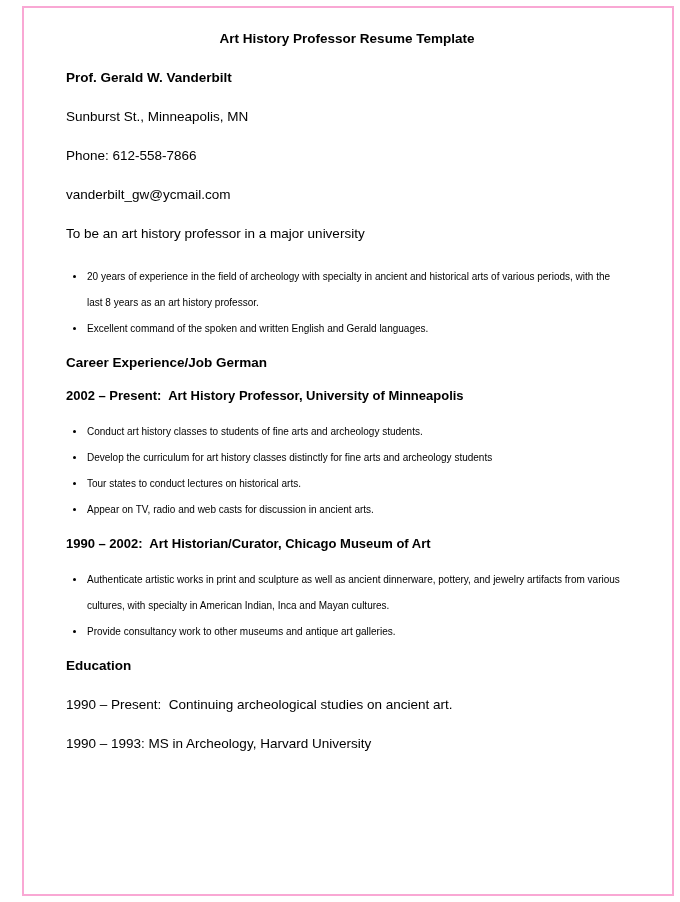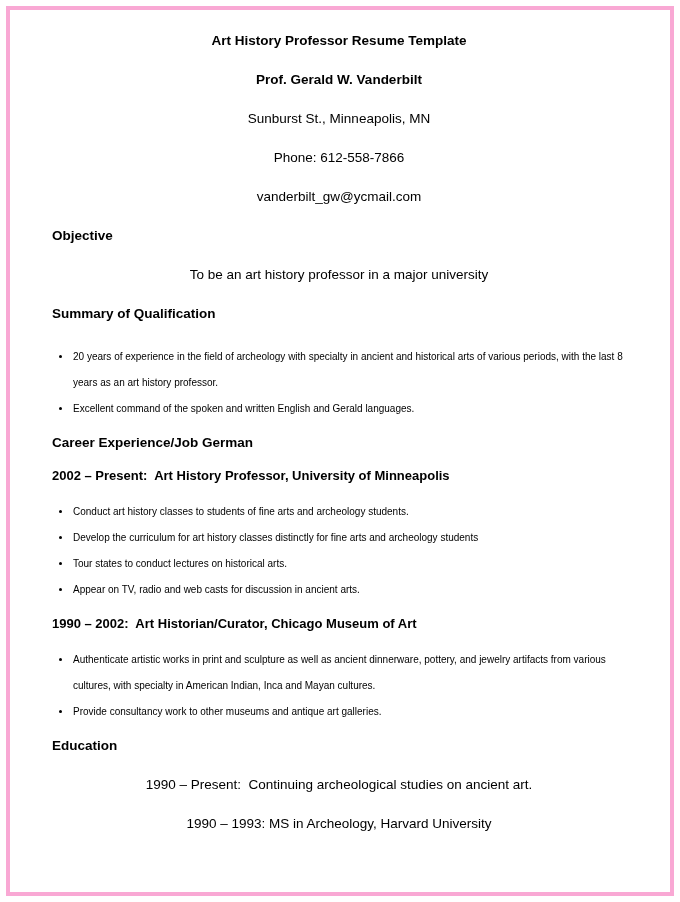--- a/index.html
+++ b/index.html
@@ -8,37 +8,37 @@
     height: 902px;
     background: #ffffff;
     font-family: "Liberation Sans", sans-serif;
     color: #000000;
     position: relative;
     overflow: hidden;
   }
   .page {
     position: absolute;
     inset: 6px;
-    border: 4px solid #f9a8d4;
+    border: 2px solid #f9a8d4;
     box-sizing: border-box;
     padding: 22px 44px 8px 42px;
+    margin-left: 16px;
   }
   .doc-title {
     text-align: center;
     font-weight: bold;
     font-size: 13.5px;
     line-height: 17px;
     margin: 0 0 22px 0;
   }
   .para {
     font-size: 13.5px;
     line-height: 17px;
     margin: 0 0 22px 0;
     white-space: pre-wrap;
-    text-align: center;
   }
   .bold { font-weight: bold; }
   .heading {
     font-size: 13.5px;
     line-height: 17px;
     font-weight: bold;
     margin: 0 0 22px 0;
   }
   .job-title {
     font-size: 13px;
@@ -64,24 +64,22 @@
 
 <div class="page">
 
   <div class="doc-title">Art History Professor Resume Template</div>
 
   <p class="para bold">Prof. Gerald W. Vanderbilt</p>
   <p class="para">Sunburst St., Minneapolis, MN</p>
   <p class="para">Phone: 612-558-7866</p>
   <p class="para">vanderbilt_gw@ycmail.com</p>
 
-  <div class="heading">Objective</div>
   <p class="para">To be an art history professor in a major university</p>
 
-  <div class="heading">Summary of Qualification</div>
   <ul class="bullets">
     <li>20 years of experience in the field of archeology with specialty in ancient and historical arts of various periods, with the last 8 years as an art history professor.</li>
     <li>Excellent command of the spoken and written English and Gerald languages.</li>
   </ul>
 
   <div class="heading" style="margin-bottom:16px;">Career Experience/Job German</div>
 
   <div class="job-title">2002 – Present:  Art History Professor, University of Minneapolis</div>
   <ul class="bullets">
     <li>Conduct art history classes to students of fine arts and archeology students.</li>

